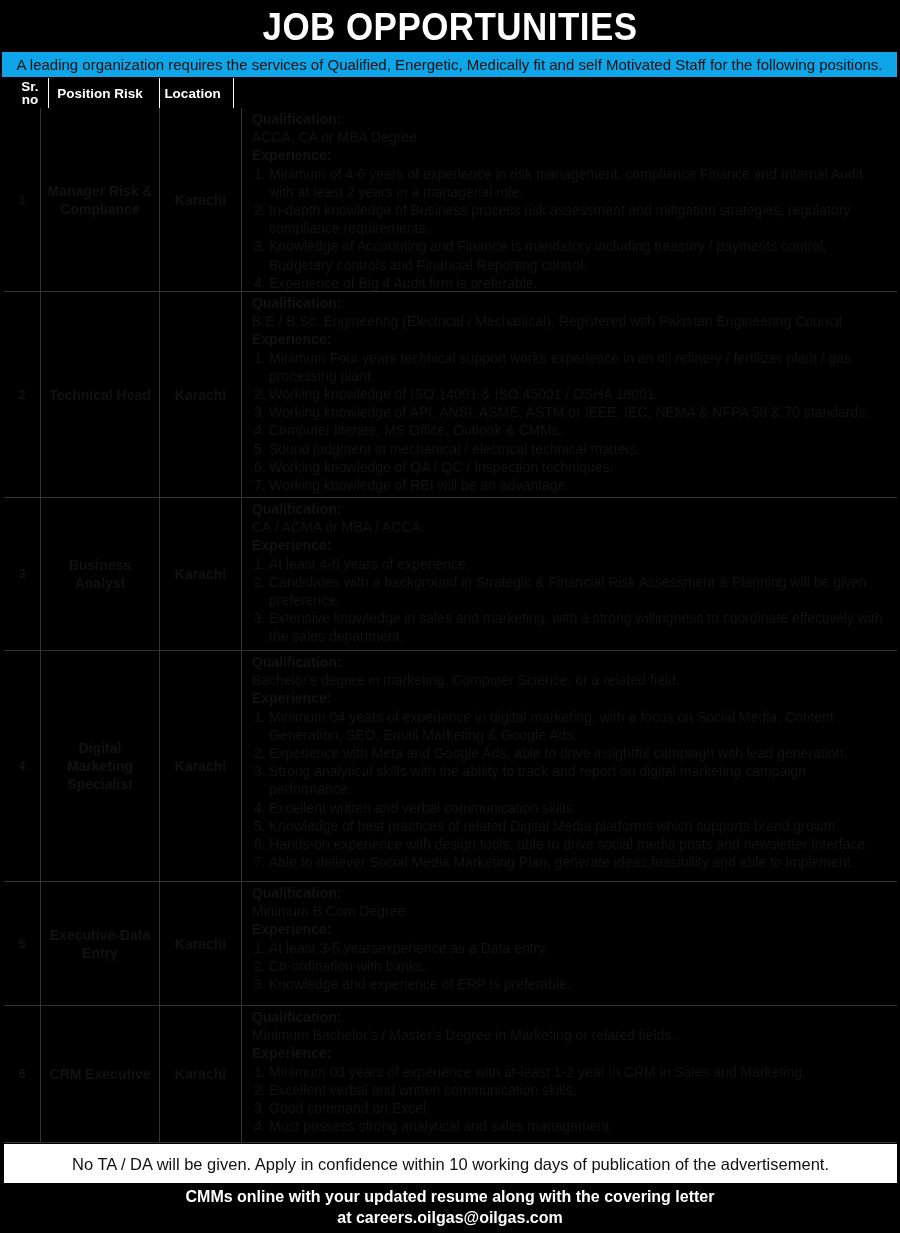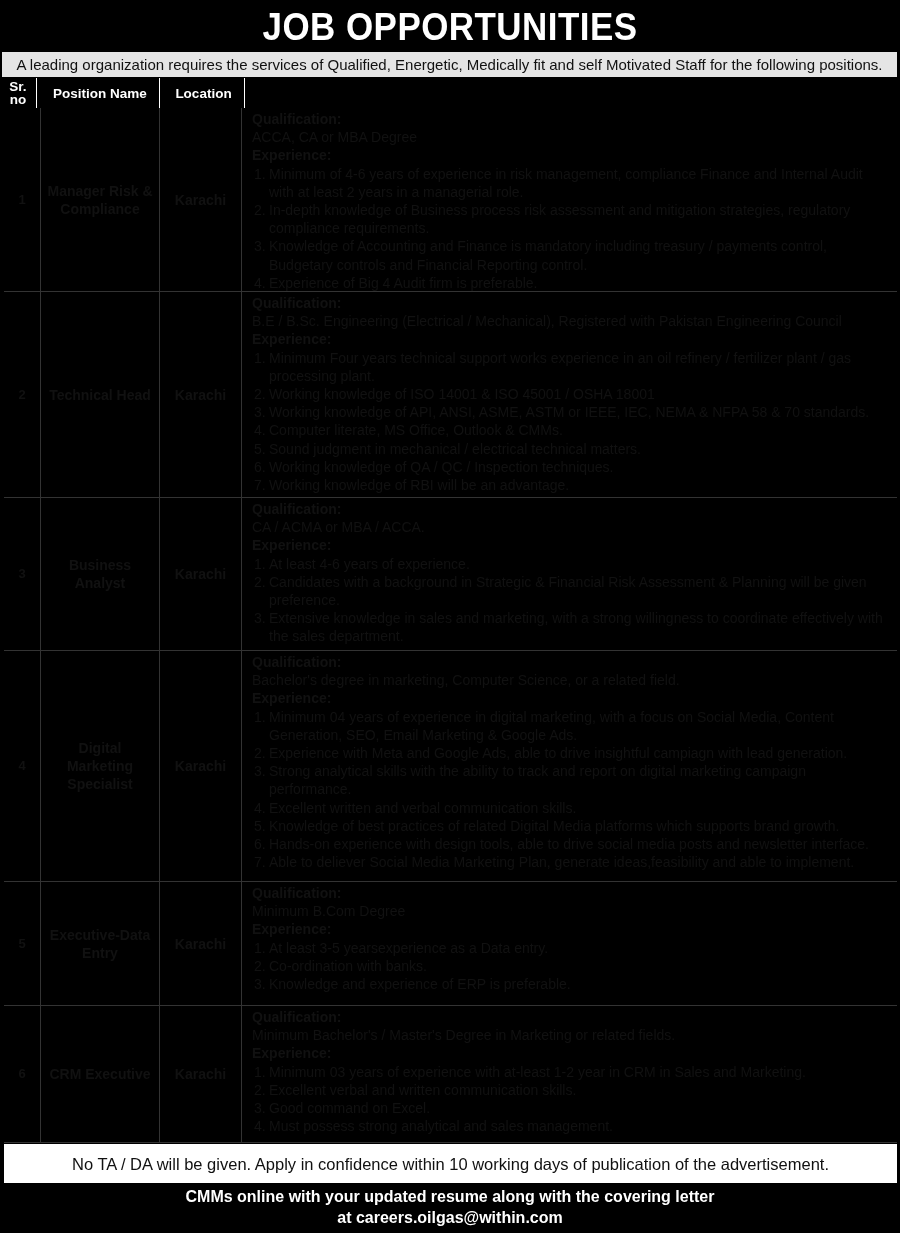--- a/index.html
+++ b/index.html
@@ -4,31 +4,31 @@
 <style>
   html, body { margin: 0; padding: 0; background: #000; }
   body { width: 900px; height: 1233px; overflow: hidden; font-family: "Liberation Sans", sans-serif; color: #111; }
   .page { position: relative; width: 814px; height: 1233px; background: #000; }
   .title {
     position: absolute; left: 0; top: 0; width: 900px; height: 50px;
     color: #fff; font-weight: bold; font-size: 38px; text-align: center; line-height: 54px;
     letter-spacing: 0.5px; transform: scaleX(0.92);
   }
   .intro {
-    position: absolute; left: 2px; top: 52px; width: 895px; height: 25px; background: #e5e5e5;
+    position: absolute; left: 2px; top: 52px; width: 895px; height: 25px; background: #0ea5e9;
     font-size: 15px; line-height: 25px; text-align: center; white-space: nowrap; overflow: hidden;
   }
   .thead {
     position: absolute; left: 0; top: 78px; width: 900px; height: 30px; background: #000; color: #fff;
     font-weight: bold; font-size: 13.5px;
   }
   .thead div { position: absolute; top: 0; height: 30px; display: flex; align-items: center; justify-content: center; text-align: center; line-height: 13px; }
-  .thead .c-sr { left: 0; width: 36px; border-right: 1px solid #fff; }
+  .thead .c-sr { left: 12px; width: 36px; border-right: 1px solid #fff; }
   .thead .c-pos { left: 41px; width: 118px; border-right: 1px solid #fff; }
-  .thead .c-loc { left: 163px; width: 81px; border-right: 1px solid #fff; }
+  .thead .c-loc { left: 152px; width: 81px; border-right: 1px solid #fff; }
   .thead .c-qe { left: 242px; width: 450px; }
   .table { position: absolute; left: 4px; top: 108px; width: 893px; background: #fff; }
   .row { position: absolute; left: 0; width: 893px; border-bottom: 1.5px solid #333; box-sizing: border-box; }
   .row .sr, .row .pos, .row .loc {
     position: absolute; top: 0; bottom: 0; display: flex; align-items: center; justify-content: center;
     text-align: center; font-weight: bold; font-size: 14px; line-height: 18px; border-right: 1.5px solid #333; box-sizing: border-box;
   }
   .row .sr { left: 0; width: 37px; font-size: 13px; }
   .row .pos { left: 37px; width: 119px; padding: 0 4px; }
   .row .loc { left: 156px; width: 82px; }
@@ -49,21 +49,21 @@
 </style>
 </head>
 <body>
 
 <div class="page">
   <div class="title">JOB OPPORTUNITIES</div>
   <div class="intro">A leading organization requires the services of Qualified, Energetic, Medically fit and self Motivated Staff for the following positions.</div>
 
   <div class="thead">
     <div class="c-sr">Sr. no</div>
-    <div class="c-pos">Position Name</div>
+    <div class="c-pos">Position Risk</div>
     <div class="c-loc">Location</div>
   </div>
 
   <div class="table" id="jobs-table">
       <div class="row" style="top: 0px; height: 184px;">
         <div class="sr">
           <span>1</span>
         </div>
         <div class="pos">
           <span>Manager Risk &amp; Compliance</span>
@@ -195,15 +195,15 @@
             <li><span class="num">3.</span><span>Good command on Excel.</span></li>
             <li><span class="num">4.</span><span>Must possess strong analytical and sales management.</span></li>
           </ol>
         </div>
       </div>
     </div>
 
   <div class="notice">No TA / DA will be given. Apply in confidence within 10 working days of publication of the advertisement.</div>
   <div class="apply">
     <div>CMMs online with your updated resume along with the covering letter</div>
-    <div>at careers.oilgas@within.com</div>
+    <div>at careers.oilgas@oilgas.com</div>
   </div>
 </div>
 
 </body></html>

